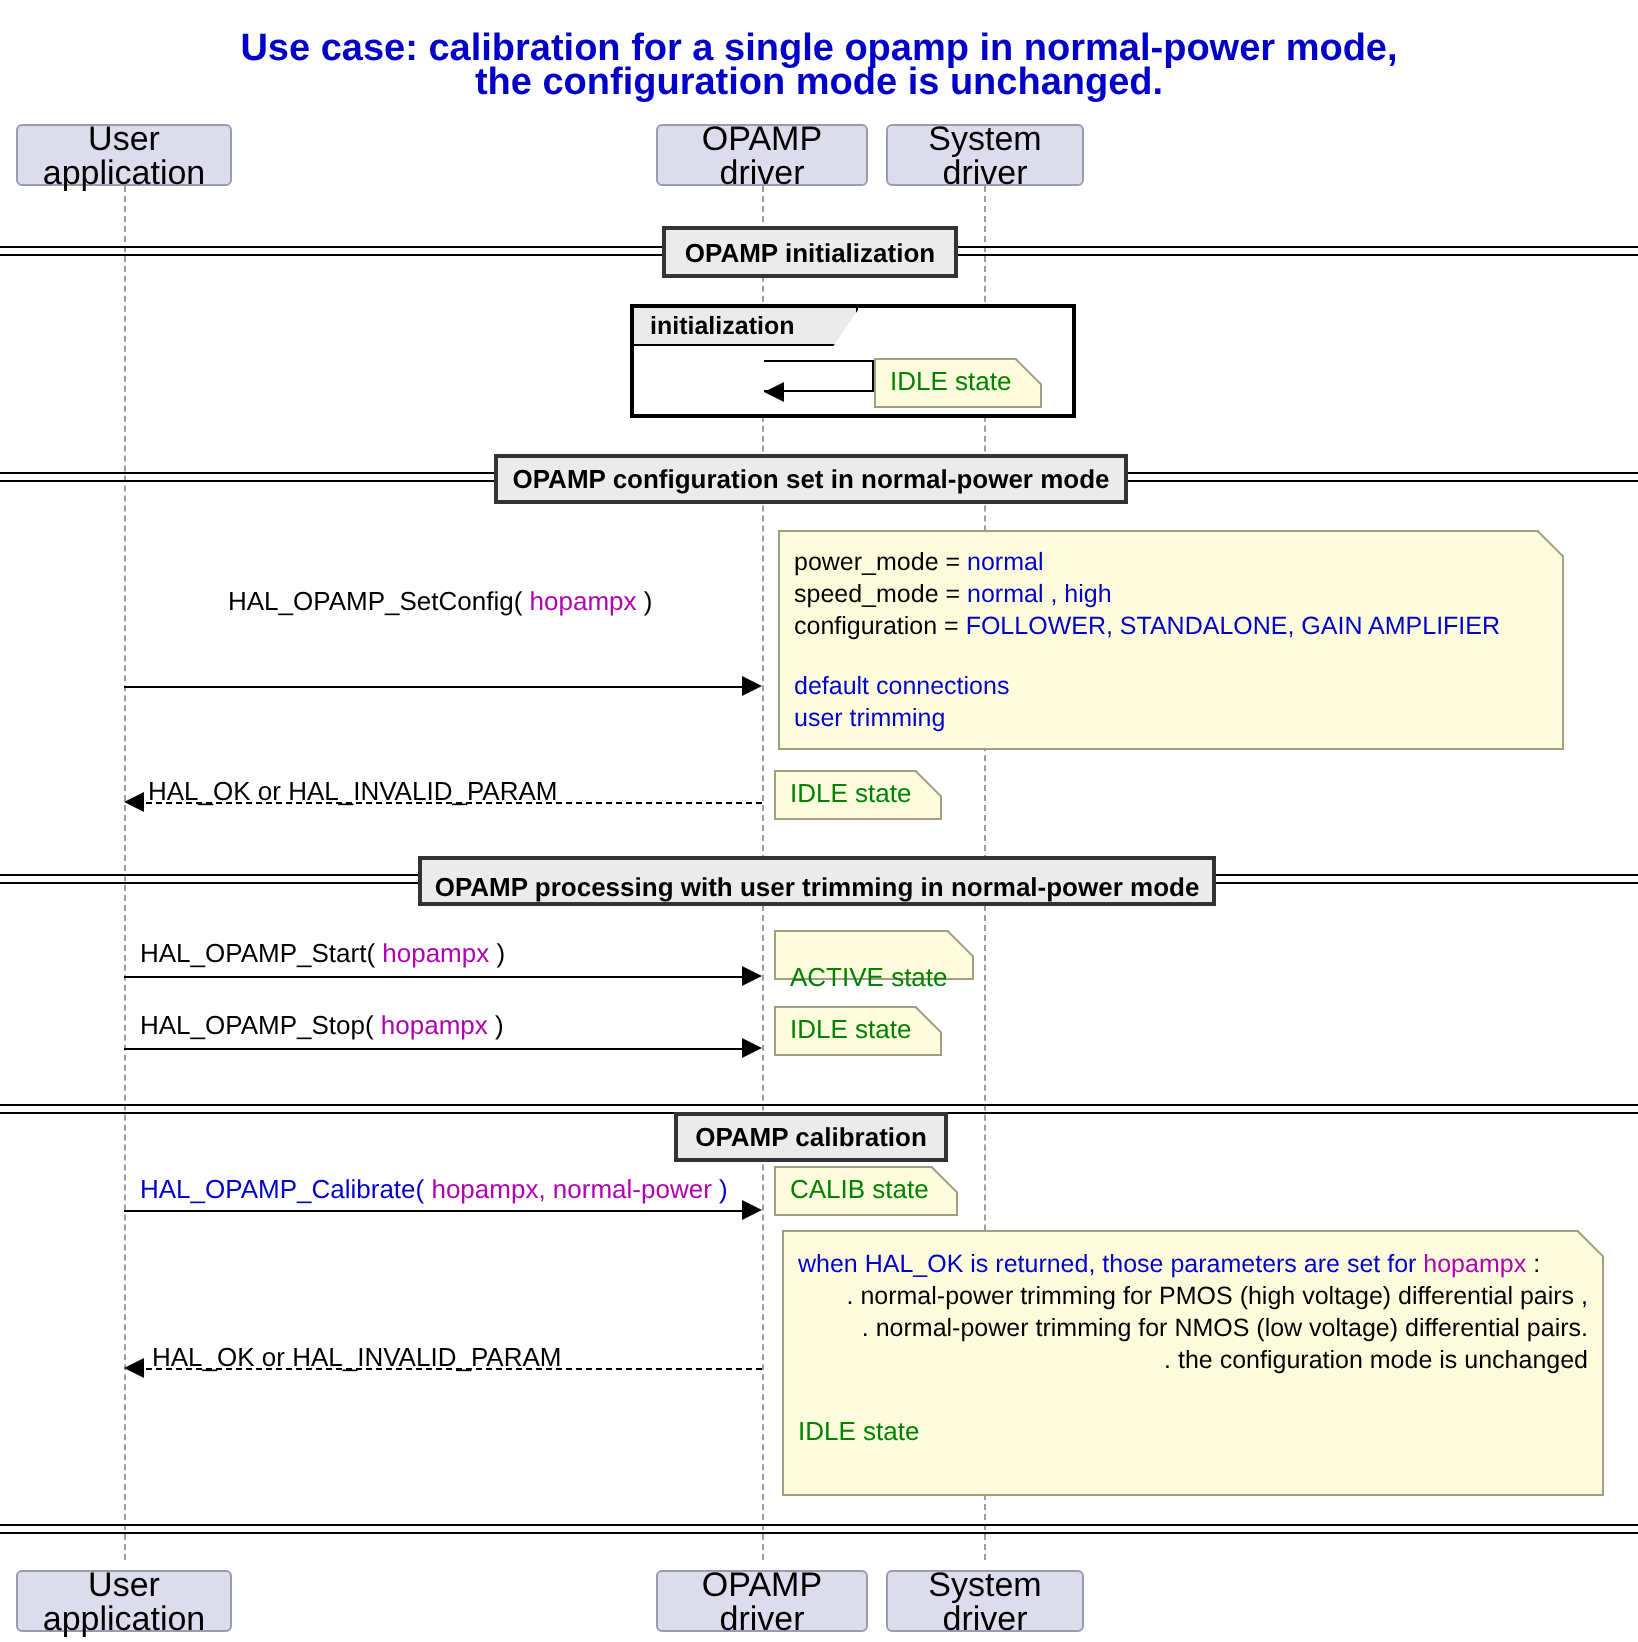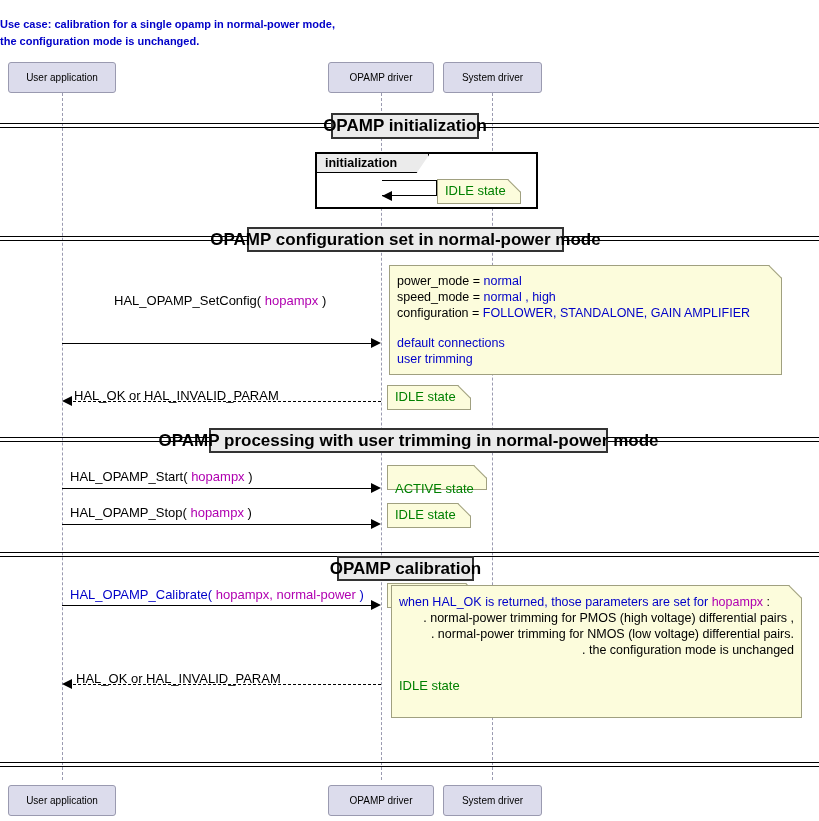--- a/index.html
+++ b/index.html
@@ -20,35 +20,36 @@
     width: 819px;
     height: 821px;
   }
 
   
   .title {
     position: absolute;
     left: 0;
     top: 16px;
     width: 819px;
+    text-align: center;
     color: #0000c8;
     font-weight: bold;
-    font-size: 11px;
+    font-size: 19px;
     line-height: 17px;
     white-space: pre-line;
   }
 
   
   .participant {
     position: absolute;
     background: #dcdcec;
     border: 1px solid #9a9ab0;
     border-radius: 3px;
     box-sizing: border-box;
-    font-size: 10px;
+    font-size: 17px;
     color: #000000;
     text-align: center;
     line-height: 1;
     display: flex;
     align-items: center;
     justify-content: center;
   }
 
   
   .lifeline {
@@ -65,21 +66,21 @@
     height: 5px;
     border-top: 1.5px solid #000;
     border-bottom: 1.5px solid #000;
     box-sizing: border-box;
   }
   .divider-label {
     position: absolute;
     background: #ebebeb;
     border: 2px solid #333333;
     box-sizing: border-box;
-    font-size: 17px;
+    font-size: 13px;
     font-weight: bold;
     color: #000;
     display: flex;
     align-items: center;
     justify-content: center;
     padding: 0 8px;
     white-space: nowrap;
   }
 
   
@@ -337,21 +338,21 @@
   </div>
   <div class="arrow-solid" style="left:62px; top:605px; width:311px;"></div>
   <div class="head-right" style="left:371px; top:600px;"></div>
 
   <div class="note" style="left:387px; top:583px; width:92px; height:25px; padding-top:3px;">
     <span class="fold"></span>
     <span class="fold-line"></span>
     <span class="note-state">CALIB state</span>
   </div>
 
-  <div class="note" style="left:391px; top:585px; width:411px; height:133px; padding-top:8px;">
+  <div class="note" style="left:391px; top:615px; width:411px; height:133px; padding-top:8px;">
     <span class="fold"></span>
     <span class="fold-line"></span>
     <div>
       <span class="note-blue">when HAL_OK is returned, those parameters are set for </span><span class="note-mag">hopampx</span><span class="note-black"> :</span>
     </div>
     <div class="note-black">. normal-power trimming for PMOS (high voltage) differential pairs ,</div>
     <div class="note-black">. normal-power trimming for NMOS (low voltage) differential pairs.</div>
     <div class="note-black">. the configuration mode is unchanged</div>
     <div style="height:20px;"></div>
     <div class="note-state">IDLE state</div>

